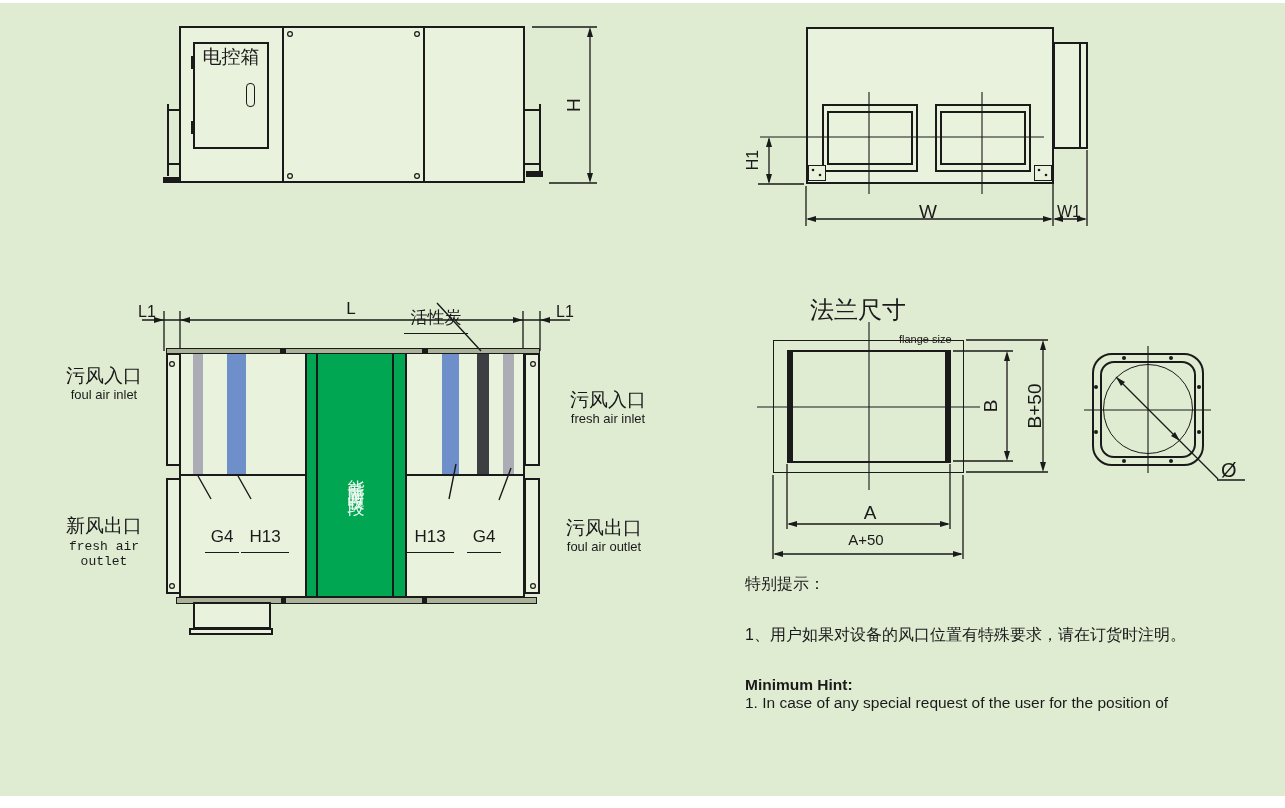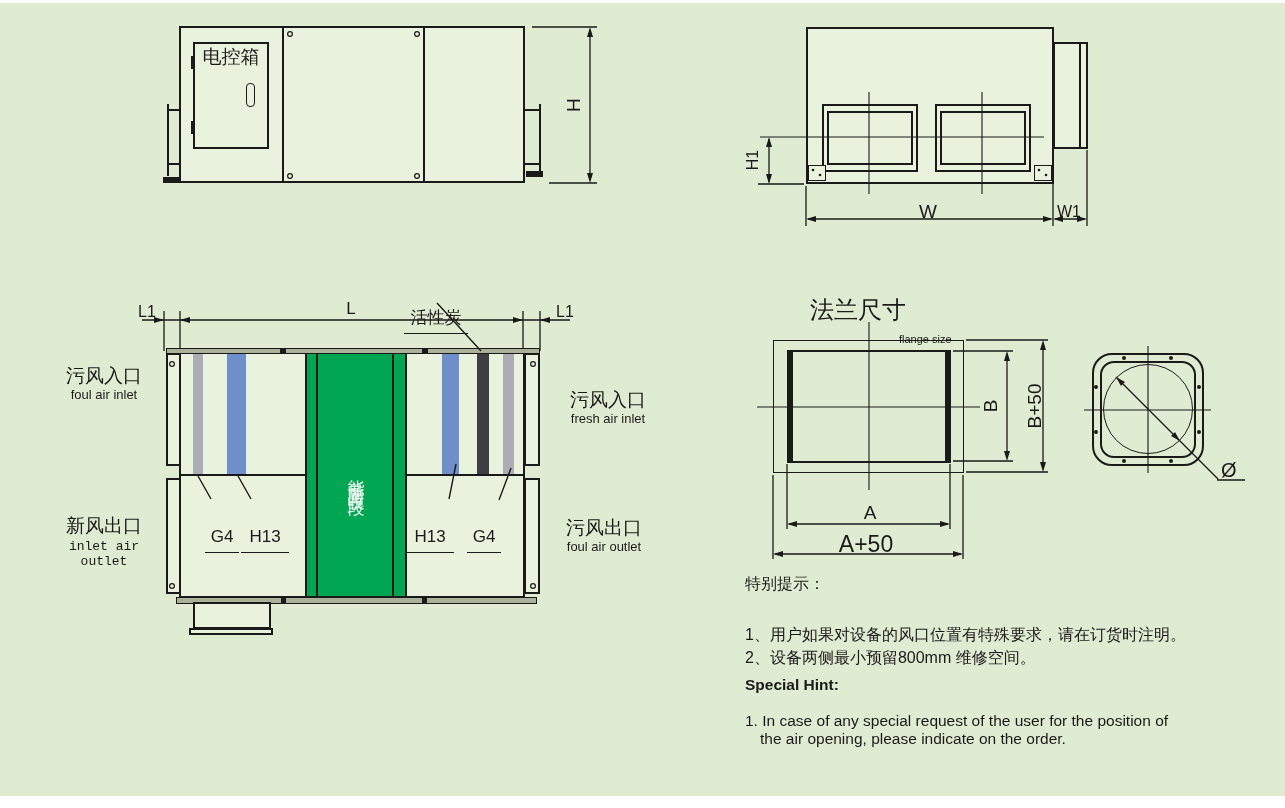--- a/index.html
+++ b/index.html
@@ -95,54 +95,52 @@
   <div class="lbl uline" style="left:241px;top:499px;width:48px;font-size:17px;">H13</div>
   <div class="lbl uline" style="left:406px;top:499px;width:48px;font-size:17px;">H13</div>
   <div class="lbl uline" style="left:467px;top:499px;width:34px;font-size:17px;">G4</div>
 
   <div class="abs port ctr" style="left:52px;top:364px;width:104px;">
     <div class="zh">污风入口</div>
     <div class="en">foul air inlet</div>
   </div>
   <div class="abs port ctr" style="left:52px;top:516px;width:104px;font-family:Liberation Mono, monospace;">
     <div class="zh">新风出口</div>
-    <div class="en">inlet air outlet</div>
+    <div class="en">fresh air outlet</div>
   </div>
   <div class="abs port ctr" style="left:556px;top:388px;width:104px;">
     <div class="zh">污风入口</div>
     <div class="en">fresh air inlet</div>
   </div>
   <div class="abs port ctr" style="left:552px;top:516px;width:104px;">
     <div class="zh">污风出口</div>
     <div class="en">foul air outlet</div>
   </div>
 
   <div class="lbl" style="left:810px;top:297px;font-size:24px;">法兰尺寸</div>
   <div class="lbl" style="left:899px;top:301px;font-size:11px;margin-top:32px;">flange size</div>
   <div class="rect thin noline" style="left:773px;top:340px;width:191px;height:133px;"></div>
   <div class="rect noline" style="left:787px;top:350px;width:164px;height:113px;"></div>
   <div class="bar fill" style="left:787px;top:350px;width:6px;height:113px;"></div>
   <div class="bar fill" style="left:945px;top:350px;width:6px;height:113px;"></div>
   <div class="lbl ctr" style="left:855px;top:503px;width:30px;font-size:19px;">A</div>
-  <div class="lbl ctr" style="left:836px;top:532px;width:60px;font-size:23px;">A+50</div>
+  <div class="lbl ctr" style="left:836px;top:532px;width:60px;font-size:15px;">A+50</div>
   <div class="lbl rot" style="left:976px;top:396px;width:30px;height:20px;font-size:19px;">B</div>
   <div class="lbl rot" style="left:1005px;top:396px;width:60px;height:20px;font-size:19px;">B+50</div>
 
   <div class="rect noline" style="left:1092px;top:353px;width:112px;height:113px;border-radius:20px;"></div>
   <div class="rect noline" style="left:1100px;top:361px;width:96px;height:97px;border-radius:14px;"></div>
   <div class="rect thin noline" style="left:1103px;top:364px;width:90px;height:90px;border-radius:50%;"></div>
   <div class="lbl" style="left:1221px;top:459px;font-size:20px;">Ø</div>
 
   <div class="lbl hint-zh" style="left:745px;top:574px;">特别提示：</div>
   <div class="lbl hint-zh" style="left:745px;top:625px;text-align:center;">1、用户如果对设备的风口位置有特殊要求，请在订货时注明。</div>
-  <div class="lbl hint-zh" style="left:745px;top:648px;">2、设备两侧最小预留800mm 维修空间。</div>
-  <div class="lbl hint-en" style="left:745px;top:676px;font-weight:bold;">Special Hint:</div>
-  <div class="abs hint-en" style="left:745px;top:694px;width:480px;margin-top:18px;">
+  <div class="lbl hint-en" style="left:745px;top:676px;font-weight:bold;">Minimum Hint:</div>
+  <div class="abs hint-en" style="left:745px;top:694px;width:480px;">
     <span class="hang">1. In case of any special request of the user for the position of</span>
-    <span class="hang2">the air opening, please indicate on the order.</span>
   </div>
   <div class="abs hint-en" style="left:745px;top:730px;width:480px;">
   </div>
 
   <svg width="1285" height="808" viewBox="0 0 1285 808">
     <g stroke="#1a1a1a" fill="none">
 
       <g>
         <path d="M532,27 H597 M549,183 H597 M590,30 V180" stroke-width="1.3"></path>
       </g>

